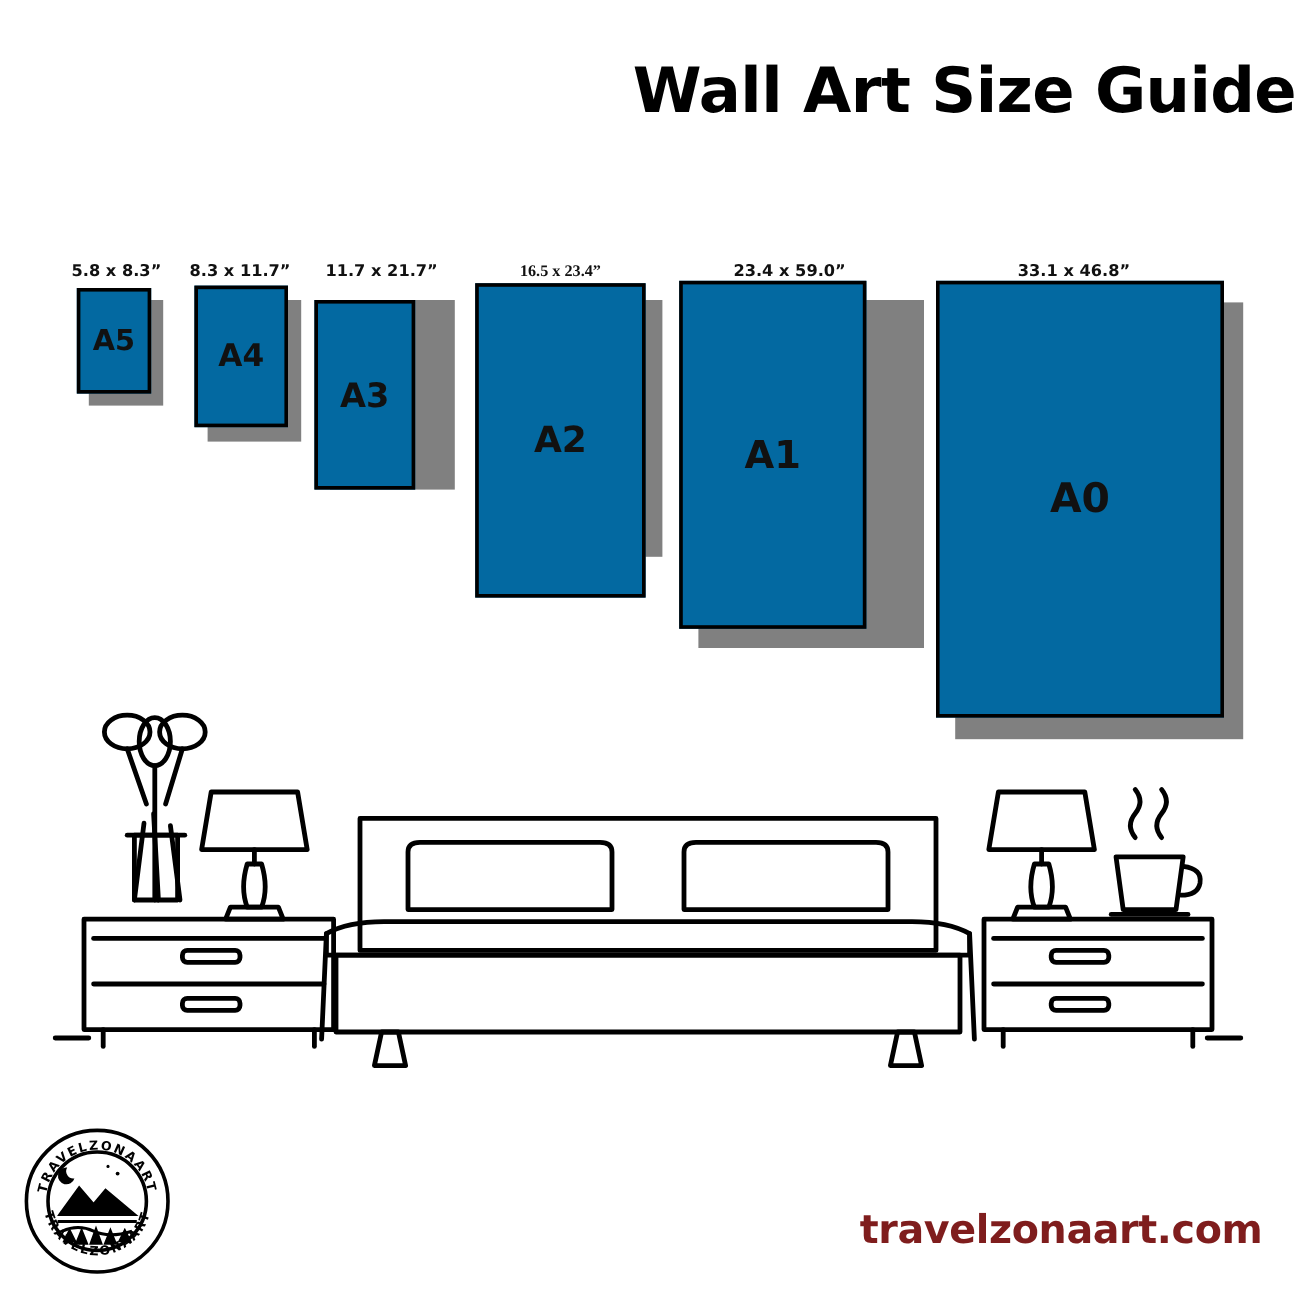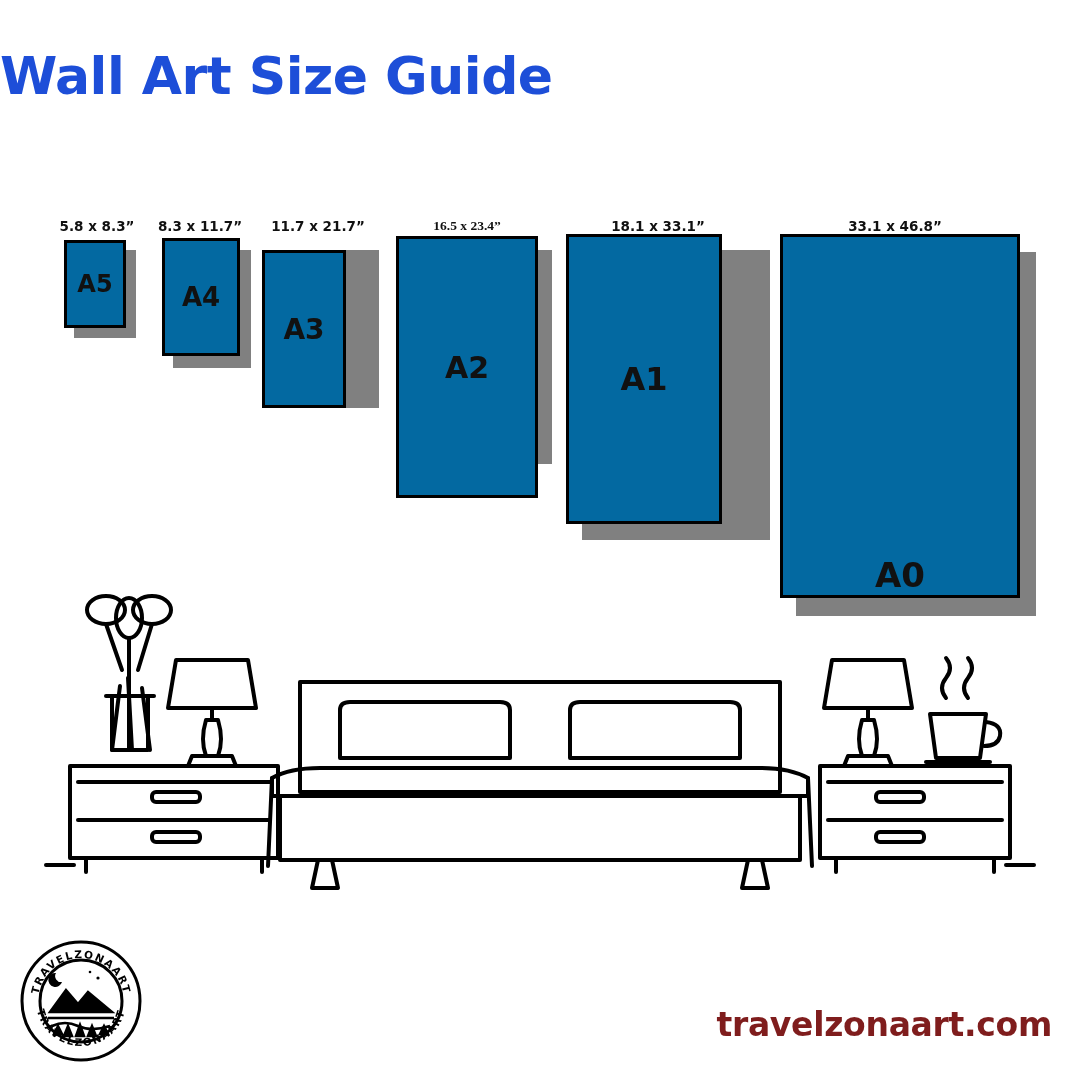--- a/index.html
+++ b/index.html
@@ -15,25 +15,25 @@
     font-family: "DejaVu Sans", "Liberation Sans", sans-serif;
     color: #000000;
   }
 
   
   #page-title {
     position: absolute;
     top: 46px;
     left: 0;
     width: 1080px;
-    text-align: left;
+    text-align: right;
     font-size: 52px;
     font-weight: 700;
     letter-spacing: -0.5px;
-    color: #1d4ed8;
+    color: #000000;
   }
 
   
   #size-chart {
     position: absolute;
     left: 0;
     top: 170px;
     width: 1080px;
     height: 420px;
     margin-top: 40px;
@@ -127,31 +127,31 @@
 
   <div class="size-item">
     <div class="size-dim" style="left:392px; top:8px; width:150px;font-family:Liberation Serif, serif;">16.5 x 23.4”</div>
     <div class="frame-shadow" style="left:410px; top:40px; width:142px; height:214px;"></div>
     <div class="frame-box" style="left:396px; top:26px; width:142px; height:262px;">
       <span class="frame-label" style="font-size:30px;">A2</span>
     </div>
   </div>
 
   <div class="size-item">
-    <div class="size-dim" style="left:578px; top:8px; width:160px;">18.1 x 33.1”</div>
+    <div class="size-dim" style="left:578px; top:8px; width:160px;">23.4 x 59.0”</div>
     <div class="frame-shadow" style="left:582px; top:40px; width:188px; height:290px;"></div>
     <div class="frame-box" style="left:566px; top:24px; width:156px; height:290px;">
       <span class="frame-label" style="font-size:32px;">A1</span>
     </div>
   </div>
 
   <div class="size-item">
     <div class="size-dim" style="left:805px; top:8px; width:180px;">33.1 x 46.8”</div>
     <div class="frame-shadow" style="left:796px; top:42px; width:240px; height:364px;"></div>
-    <div class="frame-box" style="left:780px; top:24px; width:240px; height:364px;align-items:flex-end;">
+    <div class="frame-box" style="left:780px; top:24px; width:240px; height:364px;">
       <span class="frame-label" style="font-size:34px;">A0</span>
     </div>
   </div>
 
 </div>
 
 <div id="bedroom-illustration">
 <svg width="1080" height="360" viewBox="0 0 1080 360" xmlns="http://www.w3.org/2000/svg" fill="none" stroke="#000000" stroke-width="4" stroke-linecap="round" stroke-linejoin="round">
 
   <g>

